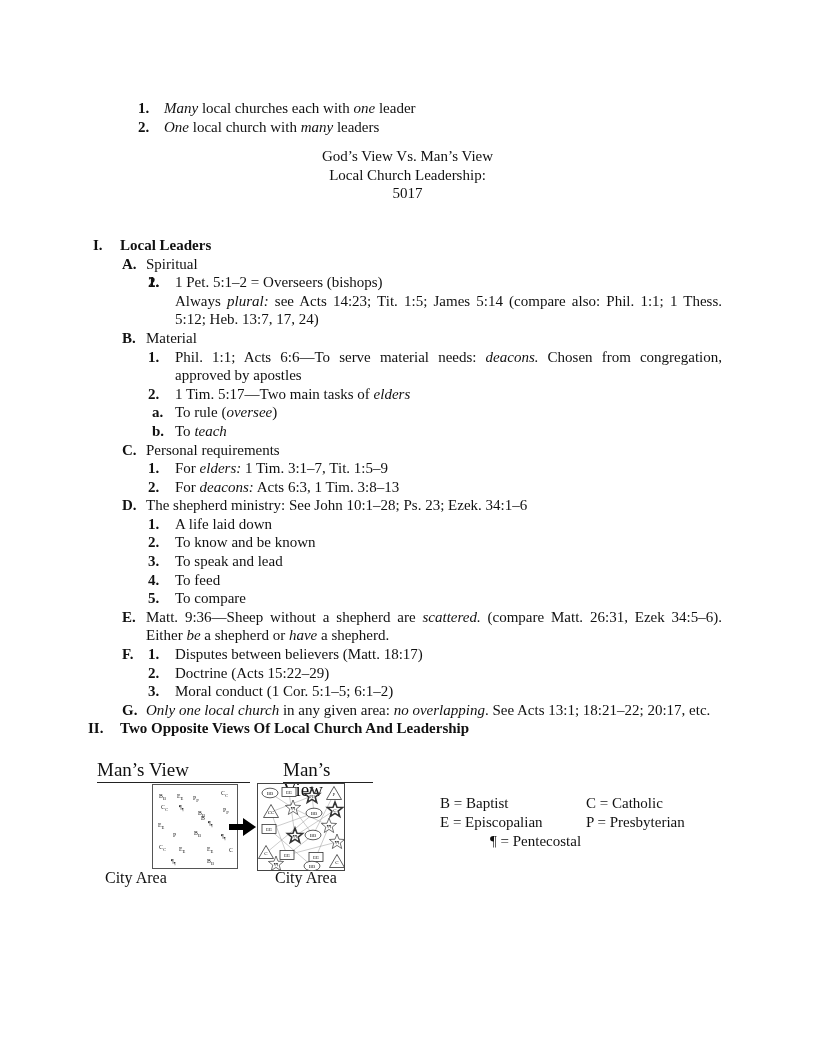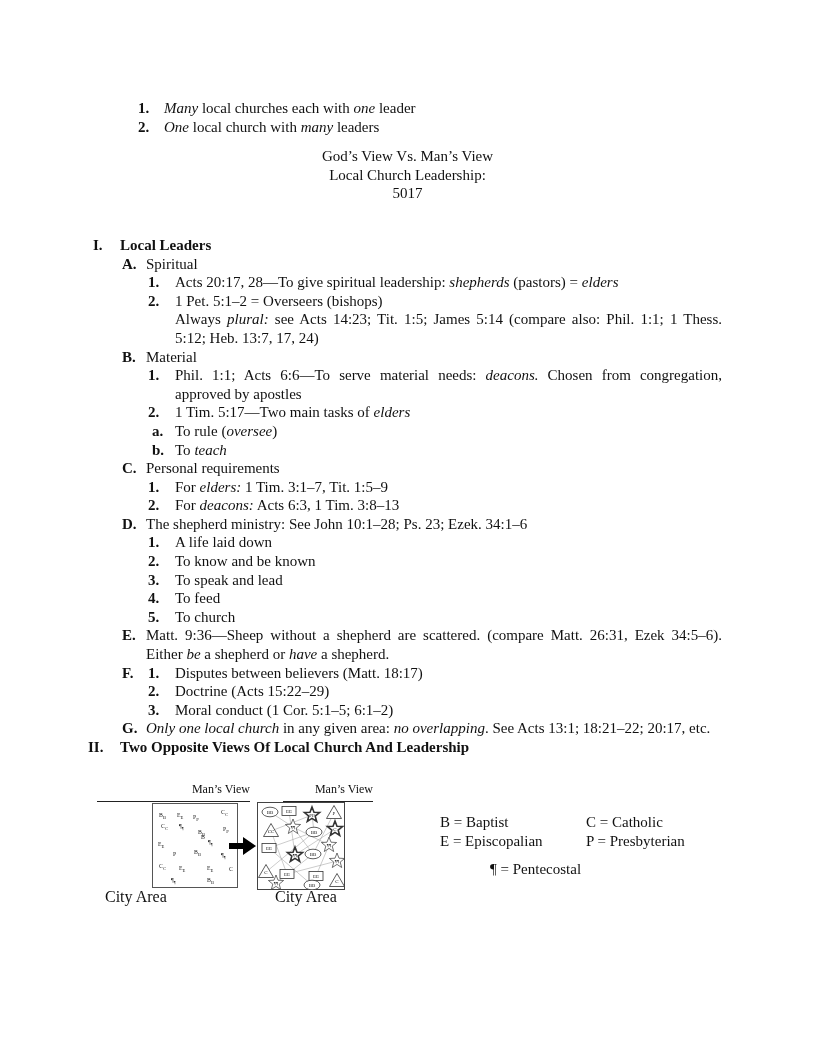--- a/index.html
+++ b/index.html
@@ -12,72 +12,72 @@
   .row{position:relative;}
   .row .marker{position:absolute;font-weight:bold;}
   .row.j{text-align:justify;}
   .intro-row{padding-left:71px;}   .intro-row .marker{left:45px;}
   .lvl1{padding-left:27px;}        .lvl1 .marker{left:0;}
   .lvl2{padding-left:53px;}        .lvl2 .marker{left:29px;}
   .lvl3{padding-left:82px;}        .lvl3 .marker{left:55px;}
   .lvl4{padding-left:82px;}        .lvl4 .marker{left:59px;}
   .title-block{text-align:center;margin:11px 0 33px 0;}
   .diagram{position:relative;height:150px;margin-top:16px;}
-  .vlabel{position:absolute;top:6px;height:22px;font-size:12px;line-height:20px;
-          text-align:right;border-bottom:1.5px solid #222;}
+  .vlabel{position:absolute;top:6px;height:22px;font-size:19px;line-height:20px;
+          text-align:left;border-bottom:1.5px solid #222;}
   .vlabel-left{left:4px;width:153px;}
   .vlabel-right{left:190px;width:90px;}
   .cbox{position:absolute;}
   .cbox-left{left:59px;top:30px;}
   .cbox-right{left:164px;top:29px;}
   .arrow{position:absolute;left:136px;top:62px;}
   .caption{position:absolute;top:115px;width:100px;font-size:16px;text-align:left;}
   .caption-left{left:12px;}
   .caption-right{left:182px;}
   .legend{position:absolute;left:347px;top:40px;font-size:15px;line-height:19px;}
   .legend .c1{display:inline-block;min-width:146px;}
-  .legend .prow{padding-left:50px;margin-top:9px;}
+  .legend .prow{padding-left:50px;}
 </style>
 </head>
 <body>
 
 <div class="page">
 
   <div id="intro">
       <div class="row intro-row"><span class="marker">1.</span><span><span style="font-style: italic;">Many</span><span> local churches each with </span><span style="font-style: italic;">one</span><span> leader</span></span></div>
       <div class="row intro-row"><span class="marker">2.</span><span><span style="font-style: italic;">One</span><span> local church with </span><span style="font-style: italic;">many</span><span> leaders</span></span></div>
     </div>
 
   <div class="title-block">
     <div>God’s View Vs. Man’s View</div>
     <div>Local Church Leadership:</div>
     <div>5017</div>
   </div>
 
   <div id="outline">
       <div class="row lvl1"><span class="marker">I.</span><span><span style="font-weight: bold;">Local Leaders</span></span></div>
       <div class="row lvl2"><span class="marker">A.</span><span><span>Spiritual</span></span></div>
-      <div class="row lvl3"><span class="marker">1.</span><span><span>Acts 20:17, 28—To give spiritual leadership: </span><span style="font-style: italic;">shepherds</span><span> (pastors) = </span><span style="font-style: italic;">elders</span></span></div>
+      <div class="row lvl3"><span class="marker">1.</span></div>
       <div class="row lvl3"><span class="marker">2.</span><span><span>1 Pet. 5:1–2 = </span><span style="">Overseers</span><span> (bishops)</span></span></div>
       <div class="row lvl3 j"><span><span>Always </span><span style="font-style: italic;">plural:</span><span> see Acts 14:23; Tit. 1:5; James 5:14 (compare also: Phil. 1:1; 1 Thess. 5:12; Heb. 13:7, 17, 24)</span></span></div>
       <div class="row lvl2"><span class="marker">B.</span><span><span>Material</span></span></div>
       <div class="row lvl3 j"><span class="marker">1.</span><span><span>Phil. 1:1; Acts 6:6—To serve material needs: </span><span style="font-style: italic;">deacons.</span><span> Chosen from congregation, approved by apostles</span></span></div>
       <div class="row lvl3"><span class="marker">2.</span><span><span>1 Tim. 5:17—Two main tasks of </span><span style="font-style: italic;">elders</span></span></div>
       <div class="row lvl4"><span class="marker">a.</span><span><span>To rule (</span><span style="font-style: italic;">oversee</span><span>)</span></span></div>
       <div class="row lvl4"><span class="marker">b.</span><span><span>To </span><span style="font-style: italic;">teach</span></span></div>
       <div class="row lvl2"><span class="marker">C.</span><span><span>Personal requirements</span></span></div>
       <div class="row lvl3"><span class="marker">1.</span><span><span>For </span><span style="font-style: italic;">elders:</span><span> 1 Tim. 3:1–7, Tit. 1:5–9</span></span></div>
       <div class="row lvl3"><span class="marker">2.</span><span><span>For </span><span style="font-style: italic;">deacons:</span><span> Acts 6:3, 1 Tim. 3:8–13</span></span></div>
       <div class="row lvl2"><span class="marker">D.</span><span><span>The shepherd ministry: See John 10:1–28; Ps. 23; Ezek. 34:1–6</span></span></div>
       <div class="row lvl3"><span class="marker">1.</span><span><span>A life laid down</span></span></div>
       <div class="row lvl3"><span class="marker">2.</span><span><span>To know and be known</span></span></div>
       <div class="row lvl3"><span class="marker">3.</span><span><span>To speak and lead</span></span></div>
       <div class="row lvl3"><span class="marker">4.</span><span><span>To feed</span></span></div>
-      <div class="row lvl3"><span class="marker">5.</span><span><span>To church</span></span></div>
-      <div class="row lvl2 j"><span class="marker">E.</span><span><span>Matt. 9:36—Sheep without a shepherd are </span><span style="">scattered.</span><span> (compare Matt. 26:31, Ezek 34:5–6). Either </span><span style="font-style: italic;">be</span><span> a shepherd or </span><span style="font-style: italic;">have</span><span> a shepherd.</span></span></div>
+      <div class="row lvl3"><span class="marker">5.</span><span><span>To compare</span></span></div>
+      <div class="row lvl2 j"><span class="marker">E.</span><span><span>Matt. 9:36—Sheep without a shepherd are </span><span style="font-style: italic;">scattered.</span><span> (compare Matt. 26:31, Ezek 34:5–6). Either </span><span style="font-style: italic;">be</span><span> a shepherd or </span><span style="font-style: italic;">have</span><span> a shepherd.</span></span></div>
       <div class="row lvl2"><span class="marker">F.</span></div>
       <div class="row lvl3"><span class="marker">1.</span><span><span>Disputes between believers (Matt. 18:17)</span></span></div>
       <div class="row lvl3"><span class="marker">2.</span><span><span>Doctrine (Acts 15:22–29)</span></span></div>
       <div class="row lvl3"><span class="marker">3.</span><span><span>Moral conduct (1 Cor. 5:1–5; 6:1–2)</span></span></div>
       <div class="row lvl2 j"><span class="marker">G.</span><span><span style="font-style: italic;">Only one local church</span><span> in any given area: </span><span style="font-style: italic; margin-top: 31px;">no overlapping</span><span>. See Acts 13:1; 18:21–22; 20:17, etc.</span></span></div>
       <div class="row lvl1" style=""><span class="marker" style="left: -5px;">II.</span><span><span style="font-weight: bold;">Two Opposite Views Of Local Church And Leadership</span></span></div>
     </div>
 
   <div class="diagram">
     <div class="vlabel vlabel-left">Man’s View</div>

